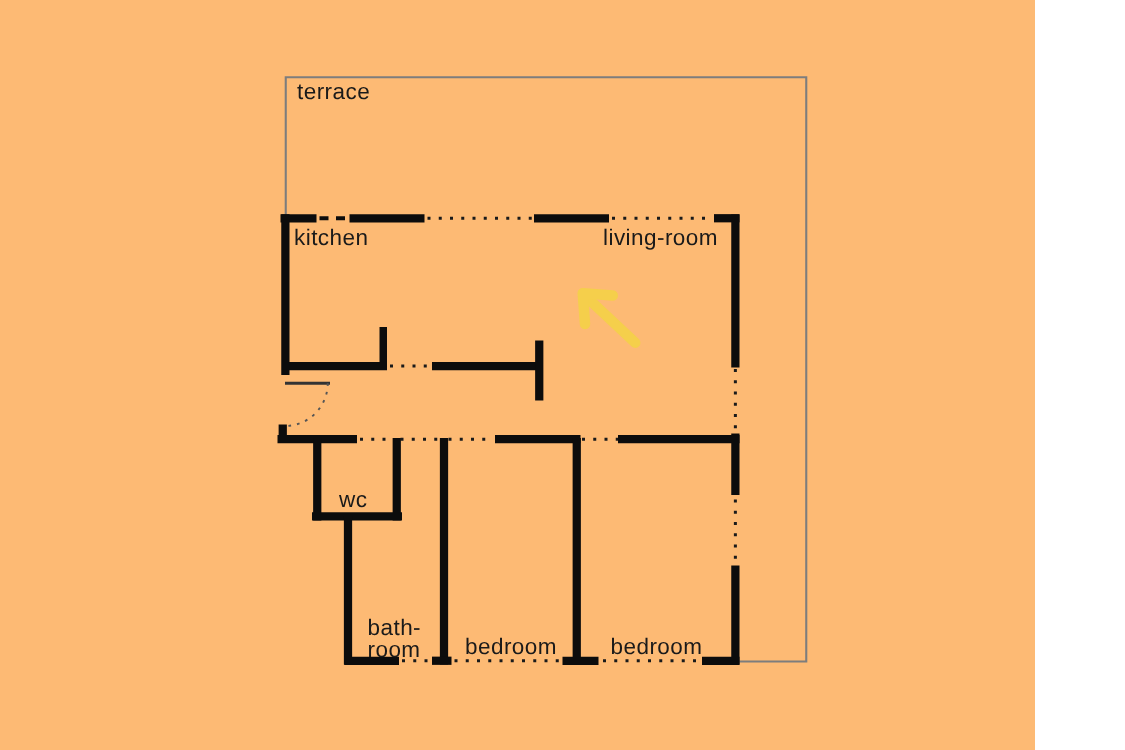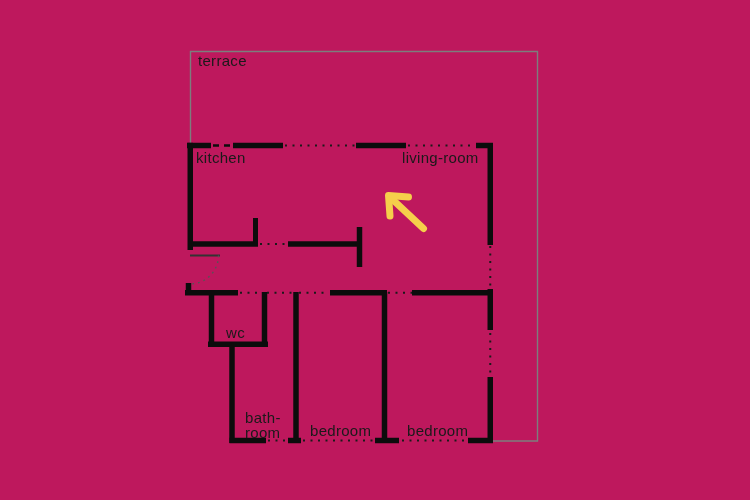--- a/index.html
+++ b/index.html
@@ -6,23 +6,23 @@
     margin: 0;
     padding: 0;
     background: #ffffff;
     width: 750px;
     height: 500px;
     overflow: hidden;
     font-family: "Liberation Sans", sans-serif;
   }
   .stage {
     position: relative;
-    width: 750px;
+    width: 690px;
     height: 500px;
-    background: #be185d;
+    background: #fdba74;
   }
   svg text {
     font-family: "Liberation Sans", "DejaVu Sans", sans-serif;
     font-size: 15px;
     fill: #1a1a1a;
     letter-spacing: 0.3px;
   }
   .wall        { stroke: #0c0c0c; stroke-width: 5.5; fill: none; }
   .wall-thin   { stroke: #0c0c0c; stroke-width: 5;   fill: none; }
   .win-dash    { stroke: #0c0c0c; stroke-width: 2.6; fill: none; stroke-dasharray: 6 5; }

